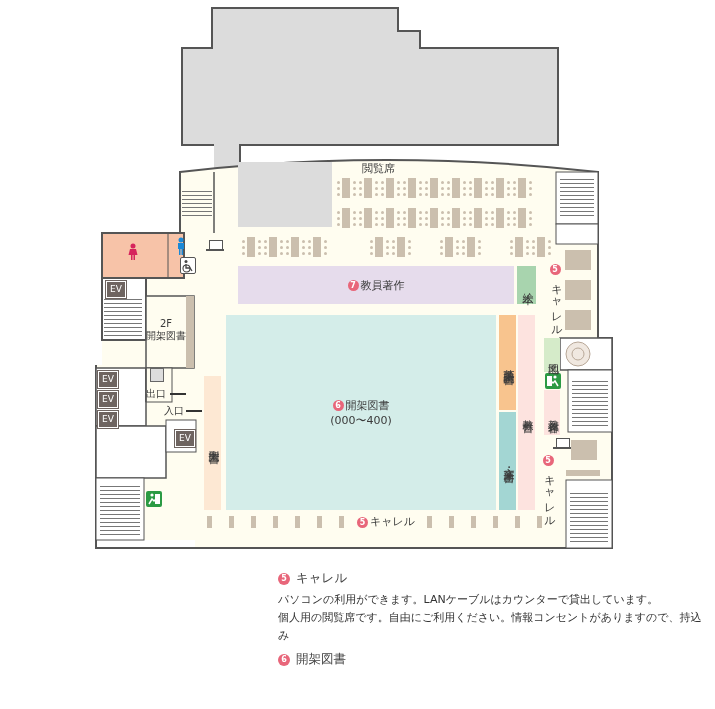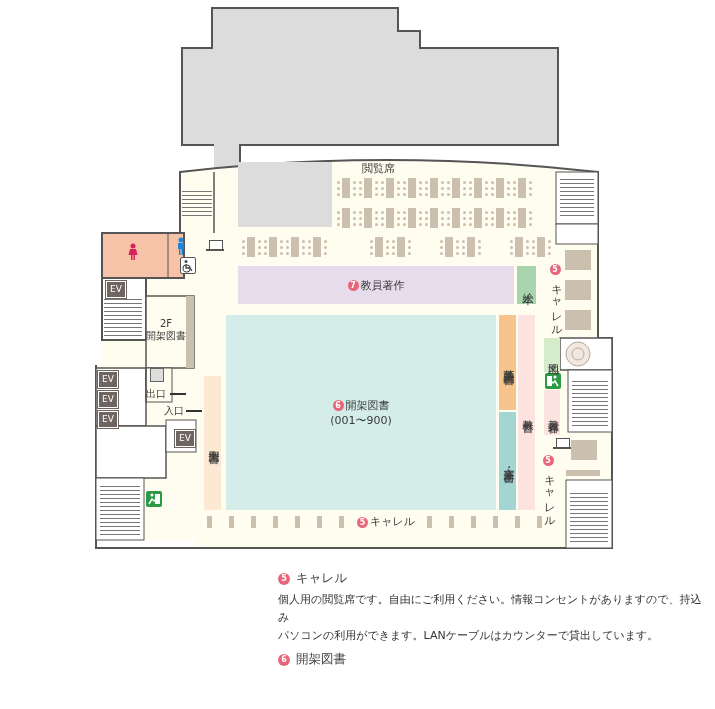--- a/index.html
+++ b/index.html
@@ -403,21 +403,21 @@
   <span class="num">7</span>
     <span>教員著作</span>
 </div>
 
 <div class="abs vert" style="left:517px;top:266px;width:19px;height:38px;background:#a8d4ae;font-size:11px;display:flex;align-items:center;justify-content:center;">
   <span>絵本</span>
 </div>
 
 <div class="abs" style="left:226px;top:315px;width:270px;height:195px;background:#d4ede9;display:flex;flex-direction:column;align-items:center;justify-content:center;font-size:11px;">
   <div><span class="num">6</span><span>開架図書</span></div>
-  <div>(001〜900)</div>
+  <div>(000〜400)</div>
 </div>
 
 <div class="abs vert" style="left:204px;top:376px;width:17px;height:134px;background:#fde8d3;font-size:11px;display:flex;align-items:center;justify-content:center;">
   <span>大型図書</span>
 </div>
 
 <div class="abs vert" style="left:499px;top:315px;width:17px;height:95px;background:#f8c48e;font-size:11px;display:flex;align-items:center;justify-content:center;">
   <span>英語多読図書</span>
 </div>
 
@@ -452,20 +452,20 @@
 <div class="carrel" style="left:565px;top:250px;width:26px;height:20px;"></div>
 <div class="carrel" style="left:565px;top:280px;width:26px;height:20px;"></div>
 <div class="carrel" style="left:565px;top:310px;width:26px;height:20px;"></div>
 <div class="carrel" style="left:571px;top:440px;width:26px;height:20px;"></div>
 <div class="carrel" style="left:566px;top:470px;width:34px;height:6px;"></div>
 
 <div class="legend" id="legend" style="top:570px;width:430px;">
     <div style="margin-bottom: 6px;">
       <div class="ttl"><span class="num" style="width:12px;height:12px;line-height:12px;margin-right:6px;">5</span><span>キャレル</span></div>
       <div class="body">
+        <div>パソコンの利用ができます。LANケーブルはカウンターで貸出しています。</div>
         <div>個人用の閲覧席です。自由にご利用ください。情報コンセントがありますので、持込み</div>
-        <div>パソコンの利用ができます。LANケーブルはカウンターで貸出しています。</div>
       </div>
     </div>
     <div style="margin-bottom: 6px;">
       <div class="ttl"><span class="num" style="width:12px;height:12px;line-height:12px;margin-right:6px;">6</span><span>開架図書</span></div>
     </div>
   </div>
 
 </body></html>

